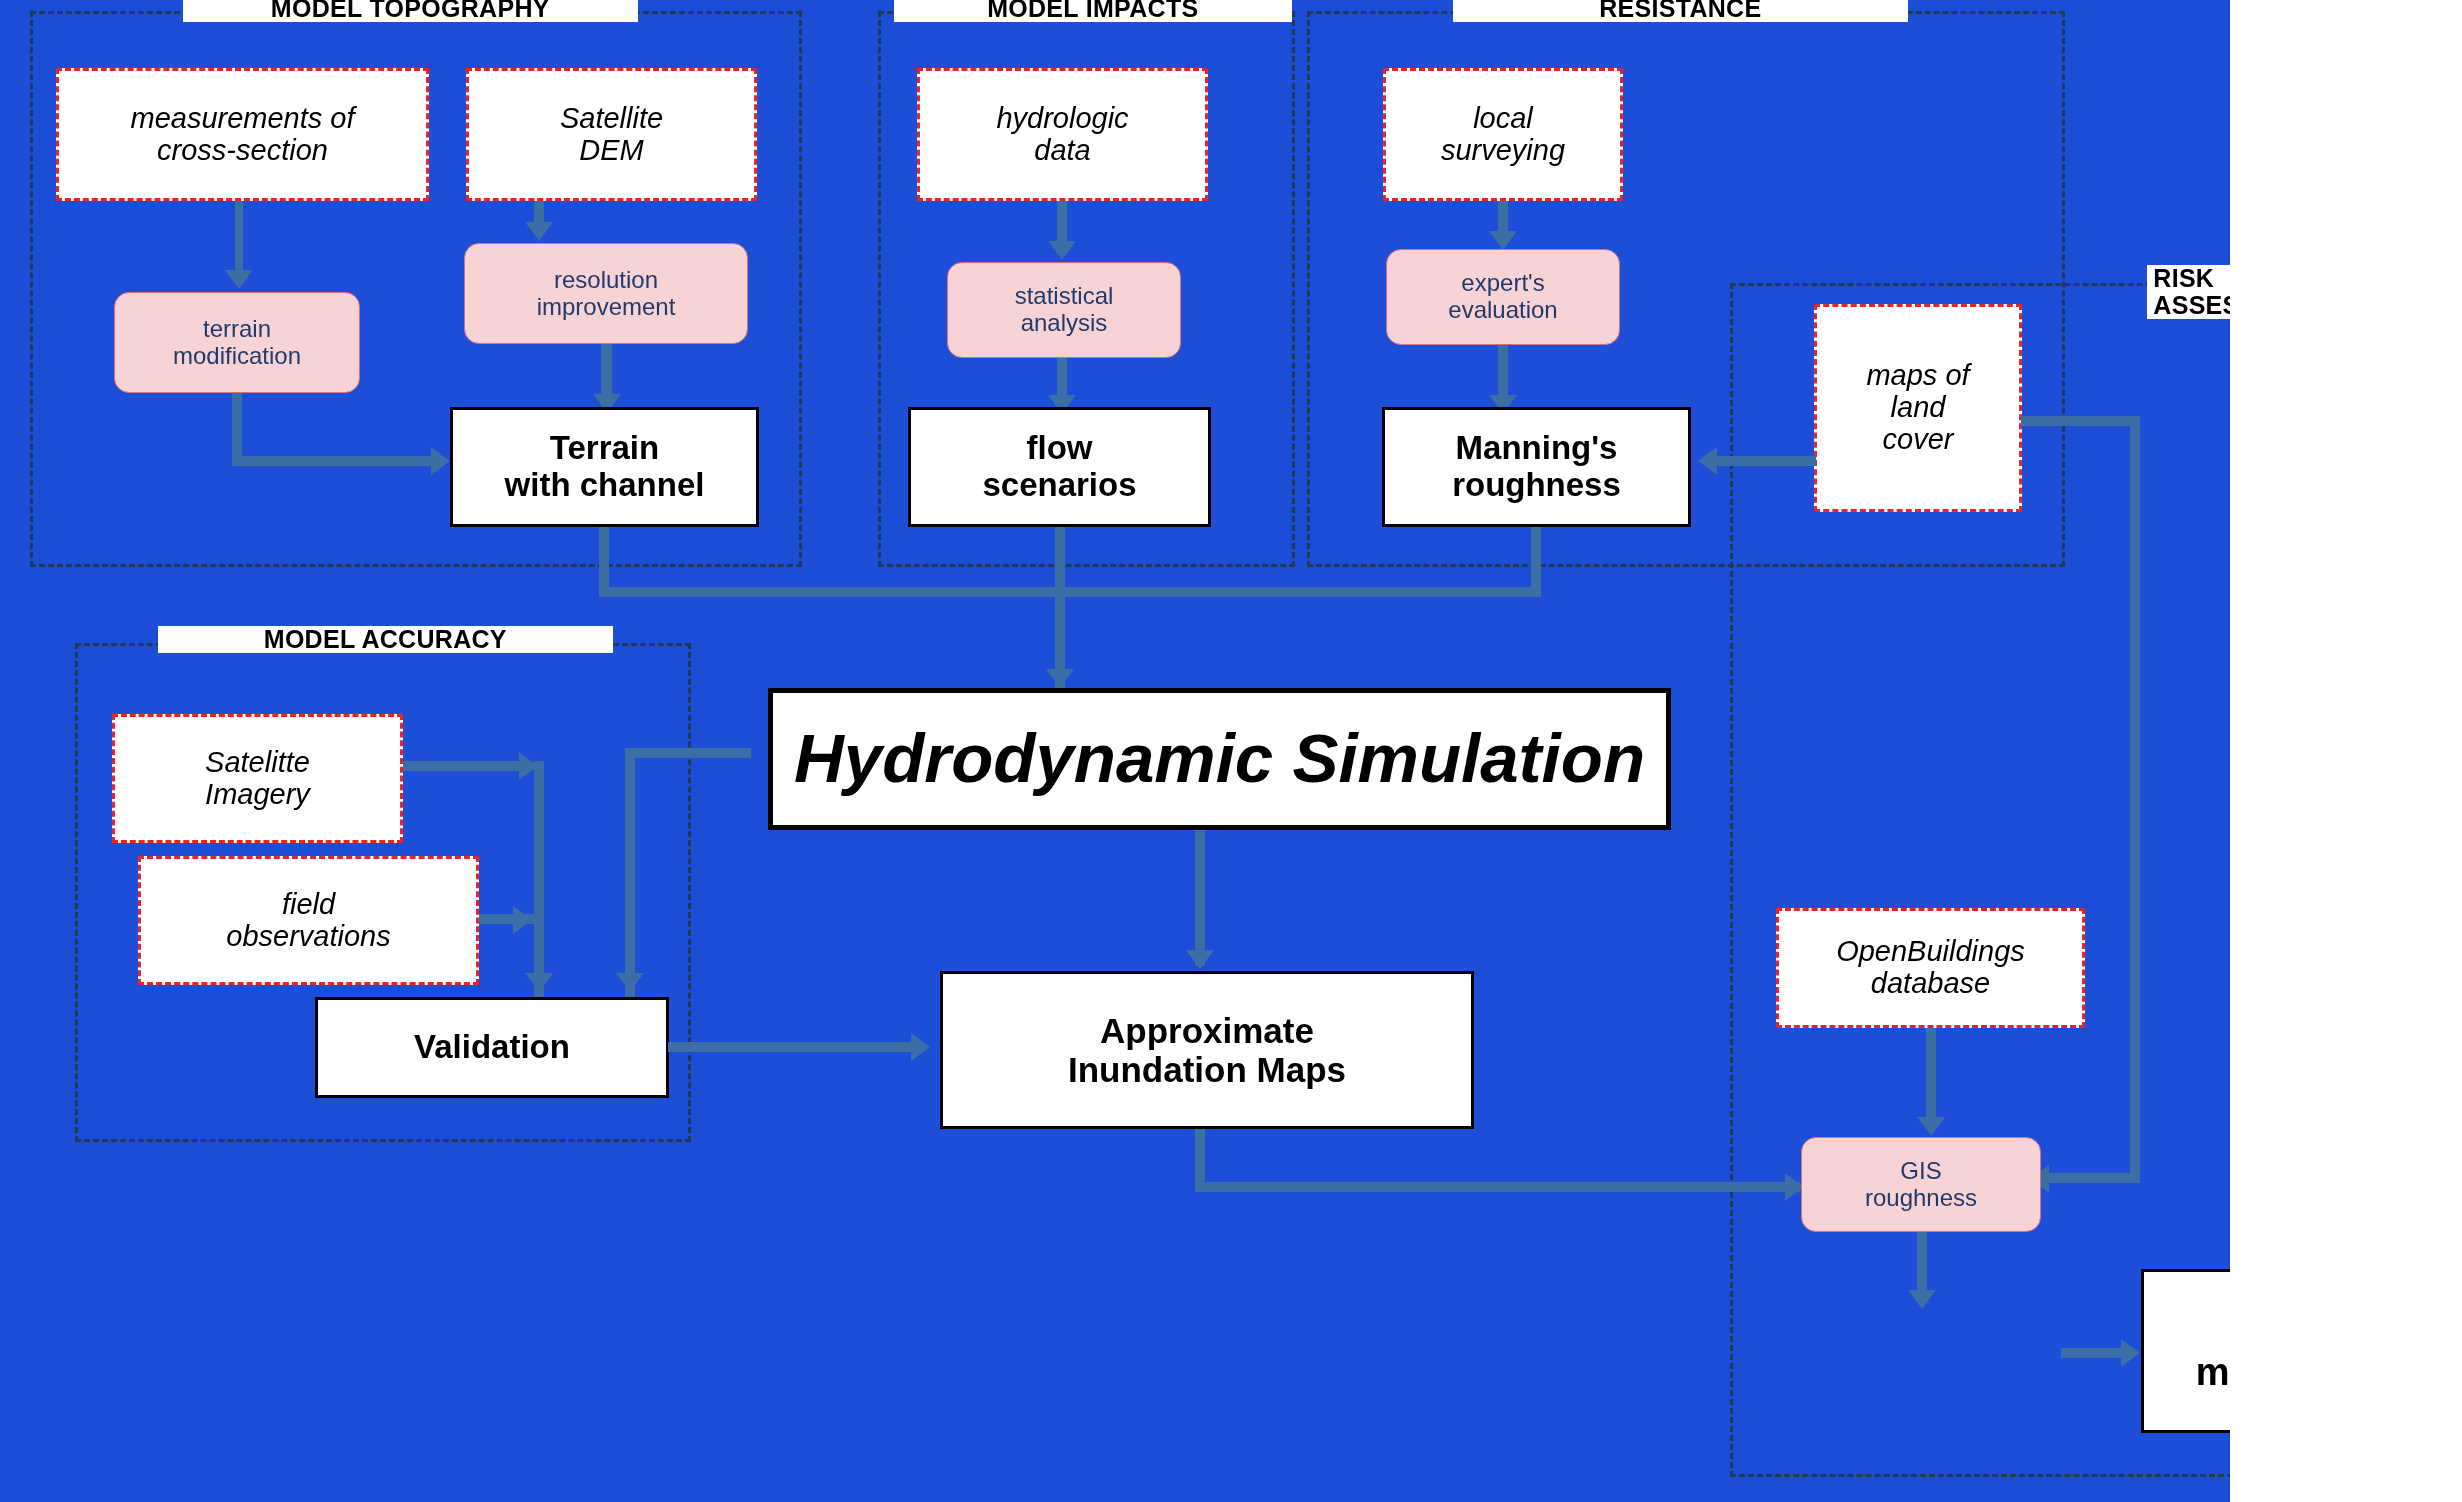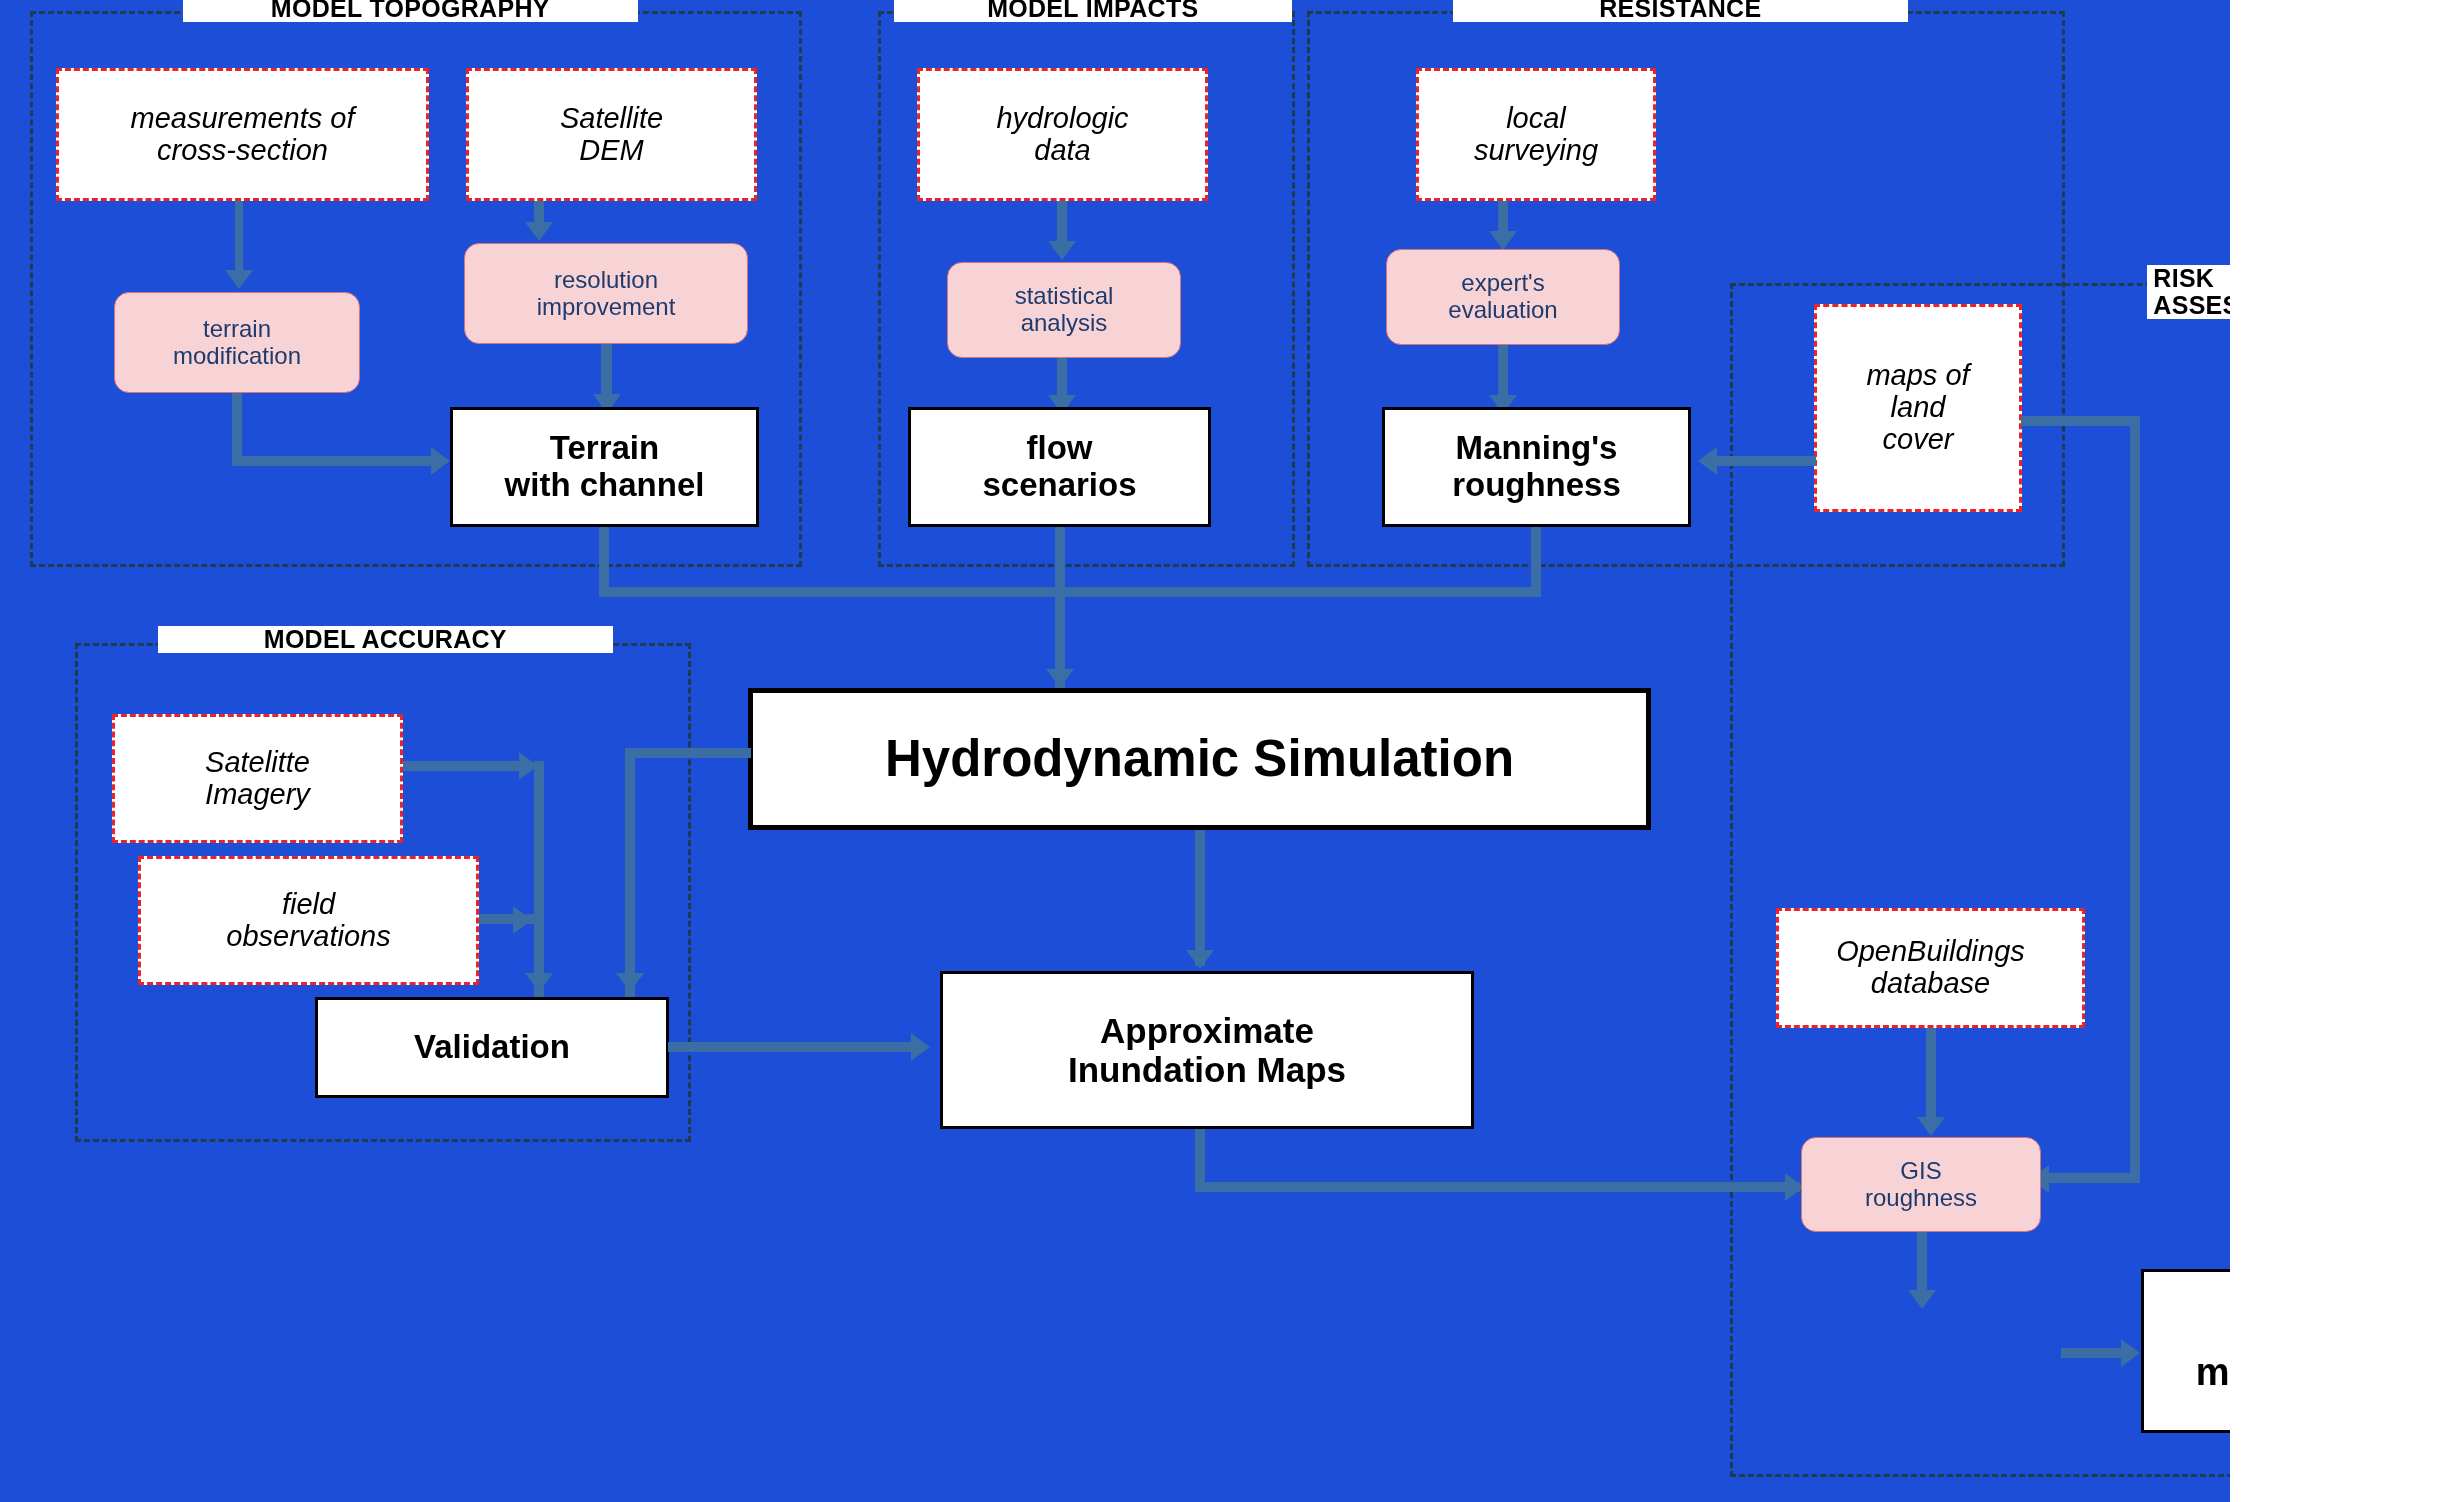--- a/index.html
+++ b/index.html
@@ -160,21 +160,21 @@
 
   <div class="process-pill" style="left:947px; top:262px; width:234px; height:96px; font-size:24px;">statistical
 analysis</div>
 
   <div class="conn" style="left:1057px; top:358px; width:10px; height:51px;"></div>
   <div class="arrow-head ah-down" style="left:1048px; top:395px;"></div>
 
   <div class="solid-box" style="left:908px; top:407px; width:303px; height:120px; font-size:33px;">flow
 scenarios</div>
 
-  <div class="data-box" style="left:1416px; top:68px; width:240px; height:133px; font-size:29px;">local
+  <div class="data-box" style="left:1383px; top:68px; width:240px; height:133px; font-size:29px;">local
 surveying</div>
 
   <div class="conn" style="left:1498px; top:201px; width:10px; height:38px;"></div>
   <div class="arrow-head ah-down" style="left:1489px; top:231px;"></div>
 
   <div class="process-pill" style="left:1386px; top:249px; width:234px; height:96px; font-size:24px;">expert's
 evaluation</div>
 
   <div class="conn" style="left:1498px; top:345px; width:10px; height:63px;"></div>
   <div class="arrow-head ah-down" style="left:1489px; top:395px;"></div>
@@ -194,21 +194,21 @@
   <div class="conn" style="left:2046px; top:1173px; width:93px; height:10px;"></div>
   <div class="arrow-head ah-left" style="left:2030px; top:1165px;"></div>
 
   <div class="conn" style="left:599px; top:527px; width:10px; height:69px;"></div>
   <div class="conn" style="left:1055px; top:527px; width:10px; height:69px;"></div>
   <div class="conn" style="left:1531px; top:527px; width:10px; height:69px;"></div>
   <div class="conn" style="left:599px; top:587px; width:942px; height:10px;"></div>
   <div class="conn" style="left:1055px; top:587px; width:10px; height:101px;"></div>
   <div class="arrow-head ah-down" style="left:1046px; top:669px;"></div>
 
-  <div class="solid-box thick" style="left:748px; top:688px; width:903px; height:142px; font-size:51px;">Hydrodynamic Simulation</div>
+  <div class="solid-box thick" style="left:768px; top:688px; width:903px; height:142px; font-size:69px;font-style:italic;">Hydrodynamic Simulation</div>
 
   <div class="data-box" style="left:112px; top:714px; width:291px; height:129px; font-size:29px;">Satelitte
 Imagery</div>
 
   <div class="data-box" style="left:138px; top:856px; width:341px; height:129px; font-size:29px;">field
 observations</div>
 
   <div class="conn" style="left:403px; top:761px; width:126px; height:10px;"></div>
   <div class="arrow-head ah-right" style="left:519px; top:752px;"></div>
   <div class="conn" style="left:534px; top:761px; width:10px; height:237px;"></div>

